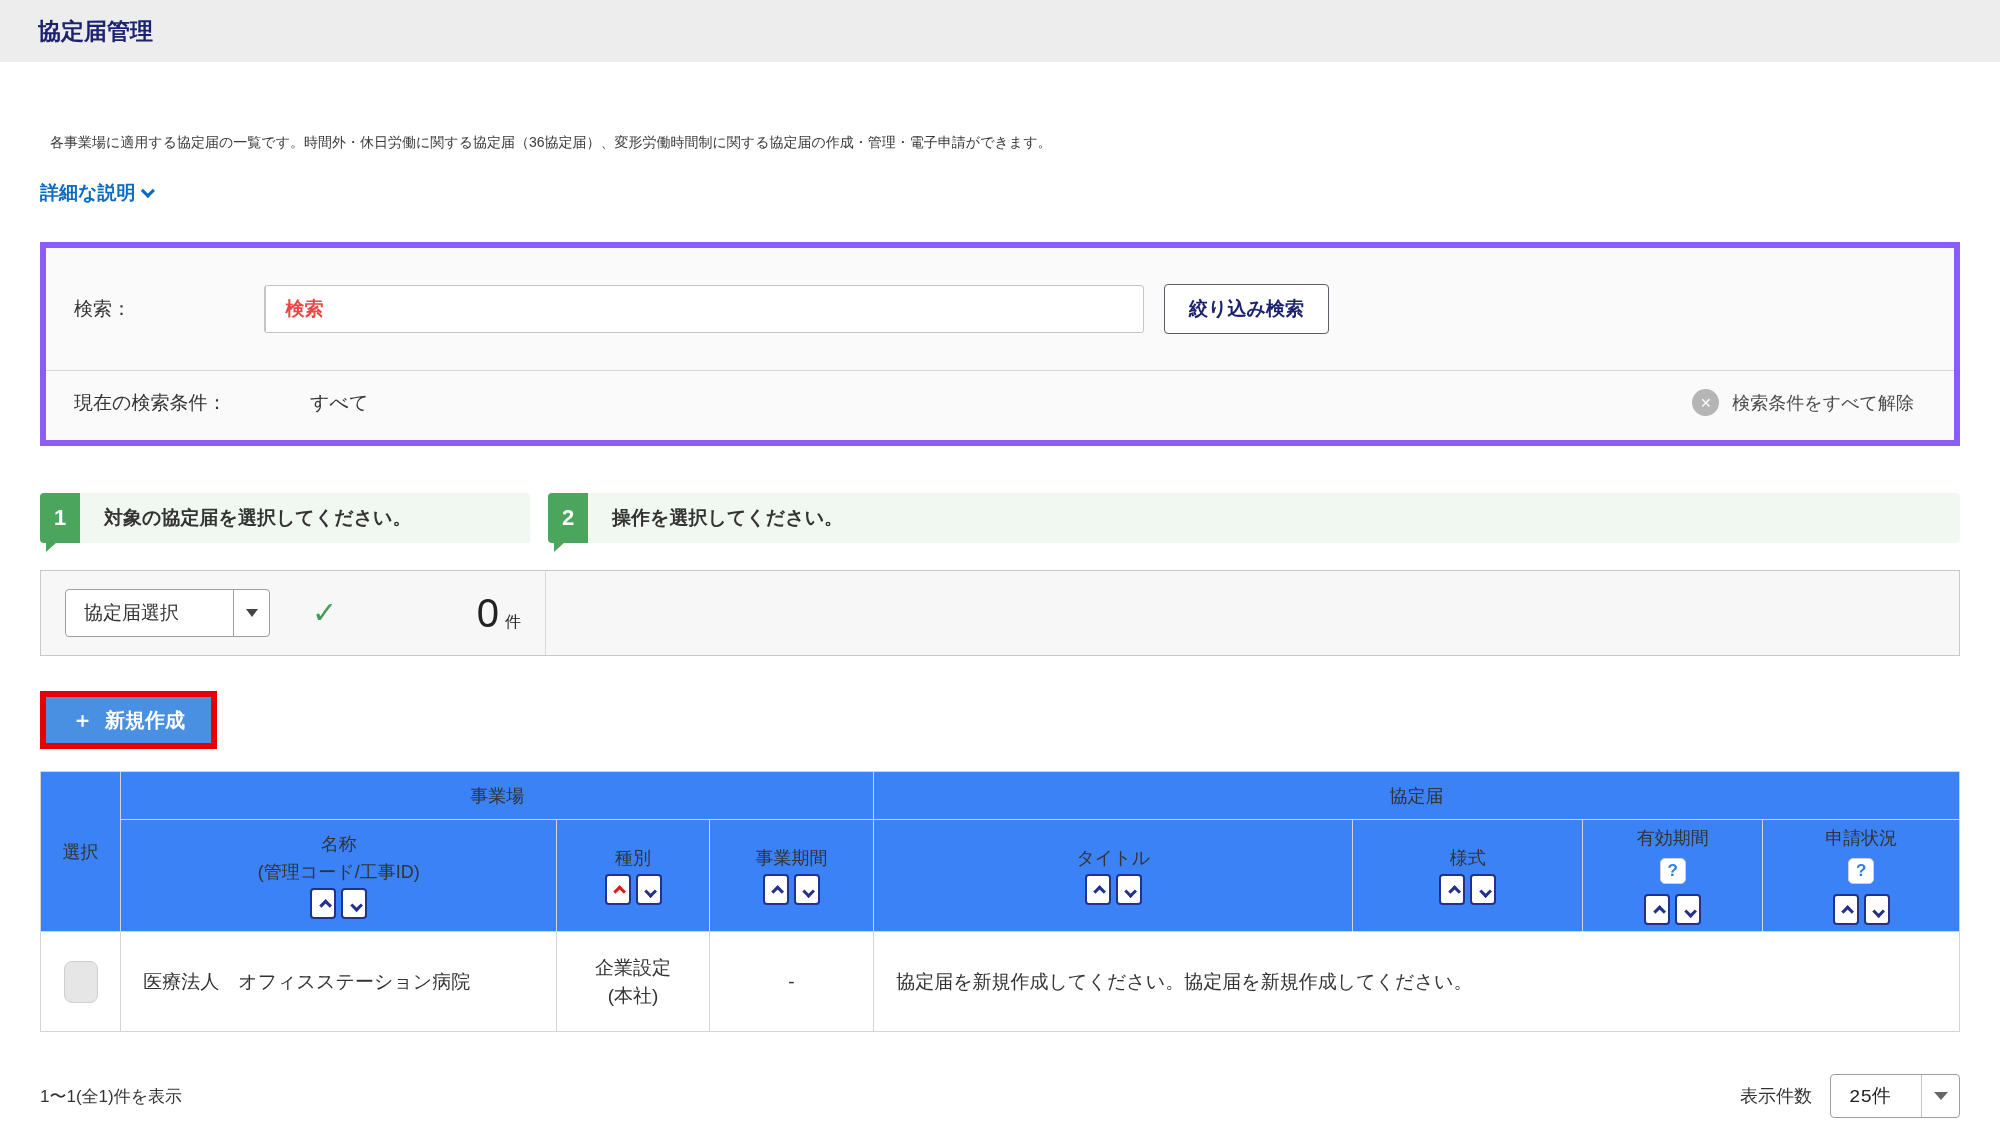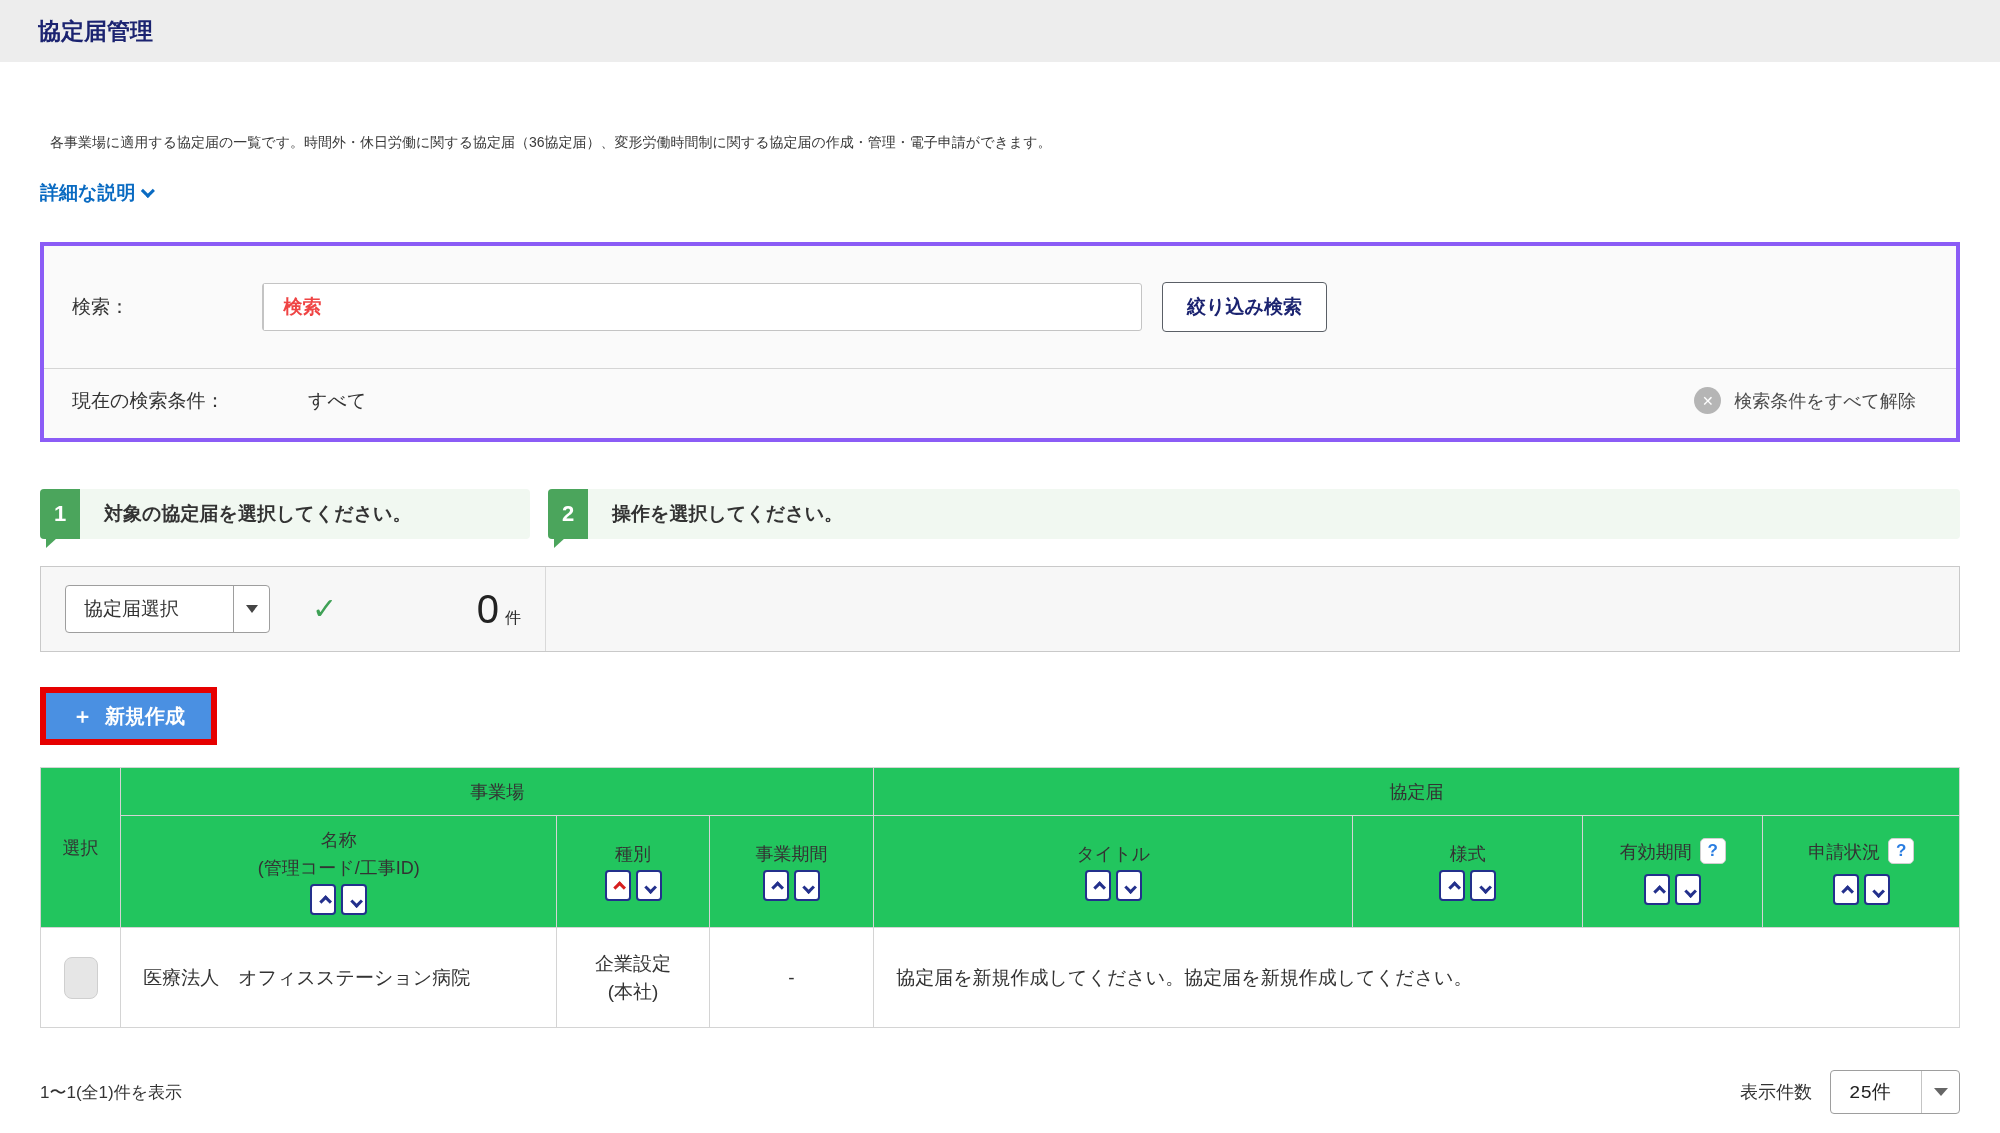--- a/index.html
+++ b/index.html
@@ -11,21 +11,21 @@
   .page-title{font-size:23px;font-weight:bold;color:#1b2370;}
 
   .content{padding:0 40px;}
 
   .description{margin:66px 10px 0;font-size:14px;color:#3a3a3a;line-height:28px;}
   .details-link{margin-top:24px;display:inline-flex;align-items:center;gap:10px;
     color:#0a6bc2;font-weight:bold;font-size:19px;cursor:pointer;}
   .chev-blue{width:10px;height:10px;border-style:solid;border-width:0 0 3px 3px;border-color:#0a6bc2;
     transform:rotate(-45deg) translateY(-3px);}
 
-  .search-panel{margin-top:36px;border:4px solid #8b5cf6;background:#fafafa;}
+  .search-panel{margin-top:36px;border:6px solid #8b5cf6;background:#fafafa;}
   .search-row{display:flex;align-items:center;padding:36px 28px;}
   .search-label{width:190px;font-size:19px;color:#333;}
   .input-group{display:flex;width:880px;height:48px;background:#fff;border:1px solid #c4c4c4;border-radius:3px;}
   .search-input{flex:1;border:none;outline:none;padding:0 16px;font-size:19px;background:transparent;color:#333;}
   .search-input::placeholder{color:#adadad;}
   .search-go{width:78px;border-left:1px solid #c4c4c4;display:flex;align-items:center;justify-content:center;
     font-size:19px;font-weight:bold;color:#ef4444;background:#fff;}
   .filter-btn{margin-left:20px;height:50px;padding:0 24px;background:#fff;border:1px solid #5a5f66;
     border-radius:4px;font-size:19px;font-weight:bold;color:#1b2370;display:flex;align-items:center;}
   .panel-divider{border-top:1px solid #d5d5d5;}
@@ -64,26 +64,26 @@
   .tb-btn.pdf{background:#fff;border:1px solid #bdbdbd;color:#1b2370;}
   .pdf-caret{width:0;height:0;border-left:6px solid transparent;border-right:6px solid transparent;border-top:8px solid #222;}
 
   .create-wrap{margin-top:35px;display:inline-block;border:6px solid #e60000;}
   .create-btn{background:#4a90e2;color:#fff;font-size:20px;font-weight:bold;height:46px;
     padding:0 26px;display:flex;align-items:center;gap:12px;}
   .plus-icon{font-size:21px;font-weight:bold;}
 
   table.list{margin-top:22px;width:100%;border-collapse:collapse;table-layout:fixed;background:#fff;}
   table.list th,table.list td{border:1px solid #d4d4d4;}
-  table.list th{background:#22c55e;font-weight:normal;font-size:18px;color:#333;}
+  table.list th{background:#3b82f6;font-weight:normal;font-size:18px;color:#333;}
   .group-th{height:48px;}
   .sub-th{height:112px;vertical-align:middle;text-align:center;}
   .th-label{display:block;margin-bottom:4px;}
   .th-sub{display:block;margin-bottom:4px;}
-  .th-flex{display:flex;align-items:flex-end;justify-content:center;gap:8px;margin-bottom:10px;}
+  .th-flex{display:flex;align-items:center;justify-content:center;gap:8px;margin-bottom:10px;flex-direction:column;}
   .help-icon{width:26px;height:26px;border:1px solid #cfcfcf;border-radius:5px;background:#fff;
     color:#2a7de1;font-weight:bold;font-size:17px;display:inline-flex;align-items:center;justify-content:center;}
   .sort{display:inline-flex;gap:5px;}
   .sort-btn{width:26px;height:31px;border:2px solid #23308c;border-radius:4px;background:#fff;
     display:inline-flex;align-items:center;justify-content:center;}
   .chev{width:9px;height:9px;border-style:solid;border-width:3px 3px 0 0;border-color:#23308c;}
   .chev.up{transform:rotate(-45deg) translateY(3px);}
   .chev.down{transform:rotate(135deg) translateY(-3px);}
   .sort-btn.active .chev{border-color:#d61f1f;}
 

